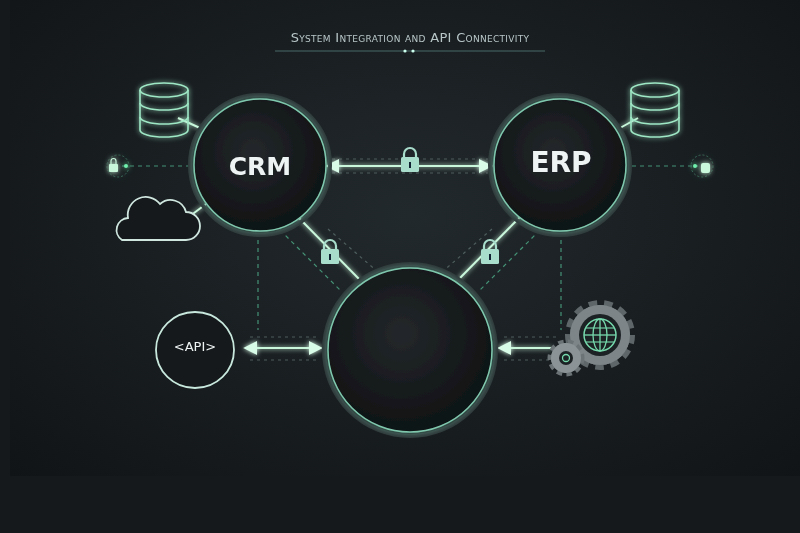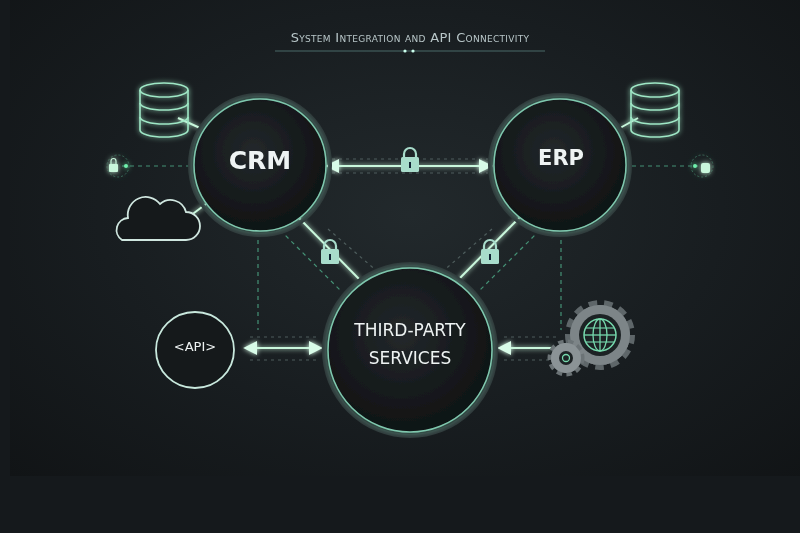--- a/index.html
+++ b/index.html
@@ -1,22 +1,22 @@
 <!DOCTYPE html>
 <html><head>
 <meta charset="utf-8">
 <style>
   html,body{margin:0;padding:0;}
   body{width:800px;height:533px;overflow:hidden;background:#15191c;font-family:"DejaVu Sans",sans-serif;}
   .stage{position:relative;width:800px;height:476px;background:radial-gradient(ellipse at 50% 45%,#22292c 0%,#181d20 55%,#111416 100%);margin-left:10px;}
   svg{position:absolute;left:0;top:0;}
   .title{position:absolute;left:0;top:30px;width:800px;text-align:center;color:#b8c6c8;font-family:"DejaVu Sans",sans-serif;font-size:13px;font-variant:small-caps;letter-spacing:0.3px;}
   .node-label{position:absolute;color:#eef3f3;text-align:center;font-family:"DejaVu Sans",sans-serif;font-weight:bold;}
-  .crm{left:185px;top:146px;width:130px;font-size:25px;}
-  .erp{left:486px;top:146px;width:130px;font-size:21px;}
+  .crm{left:185px;top:152px;width:130px;font-size:25px;}
+  .erp{left:486px;top:146px;width:130px;font-size:28px;}
   .tps{left:316px;top:316px;width:168px;font-size:17px;font-weight:normal;line-height:28px;}
   .api{left:148px;top:339px;width:74px;font-size:13px;font-weight:normal;}
 </style>
 </head>
 <body>
 
 <div class="stage">
 <svg width="800" height="533" viewBox="0 0 800 533">
   <defs>
     <filter id="glow" x="-50%" y="-50%" width="200%" height="200%">
@@ -154,18 +154,14 @@
       <circle r="15" fill="#8b9396"></circle>
       <circle r="7" fill="#1c2224"></circle>
       <circle r="3.5" fill="none" stroke="#76d9ad" stroke-width="1.3"></circle>
     </g>
   </g>
 </svg>
 
 <div class="title">System Integration and API Connectivity</div>
 <div class="node-label crm">CRM</div>
 <div class="node-label erp">ERP</div>
-<div class="node-label tps">
-  <div>THIRD-PARTY</div>
-  <div>SERVICES</div>
-</div>
 <div class="node-label api">&lt;API&gt;</div>
 </div>
 
 </body></html>

